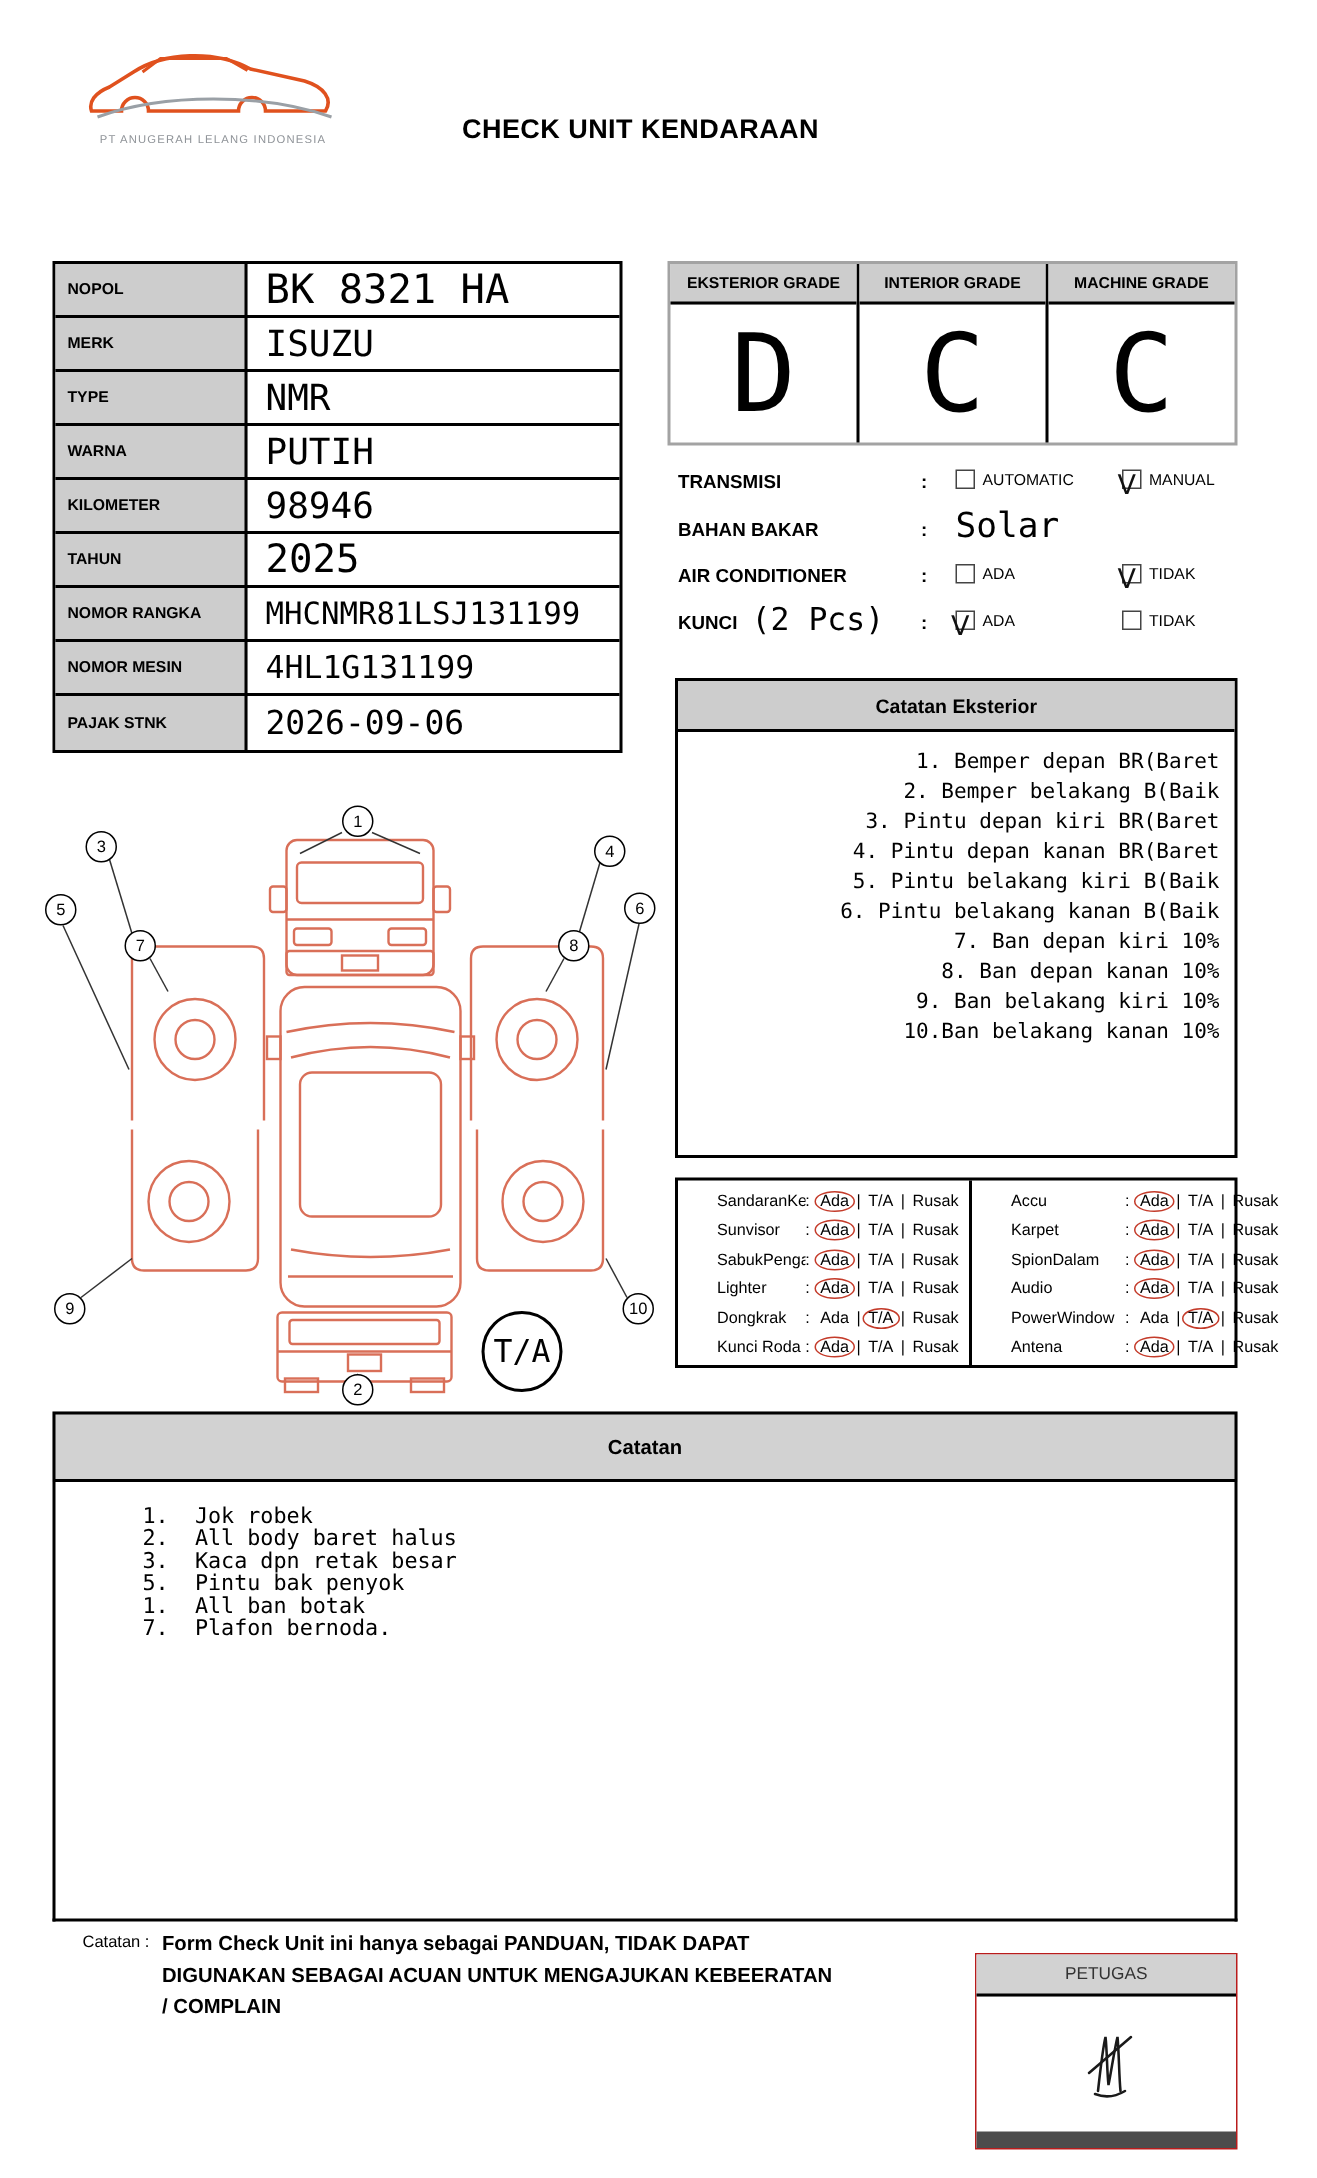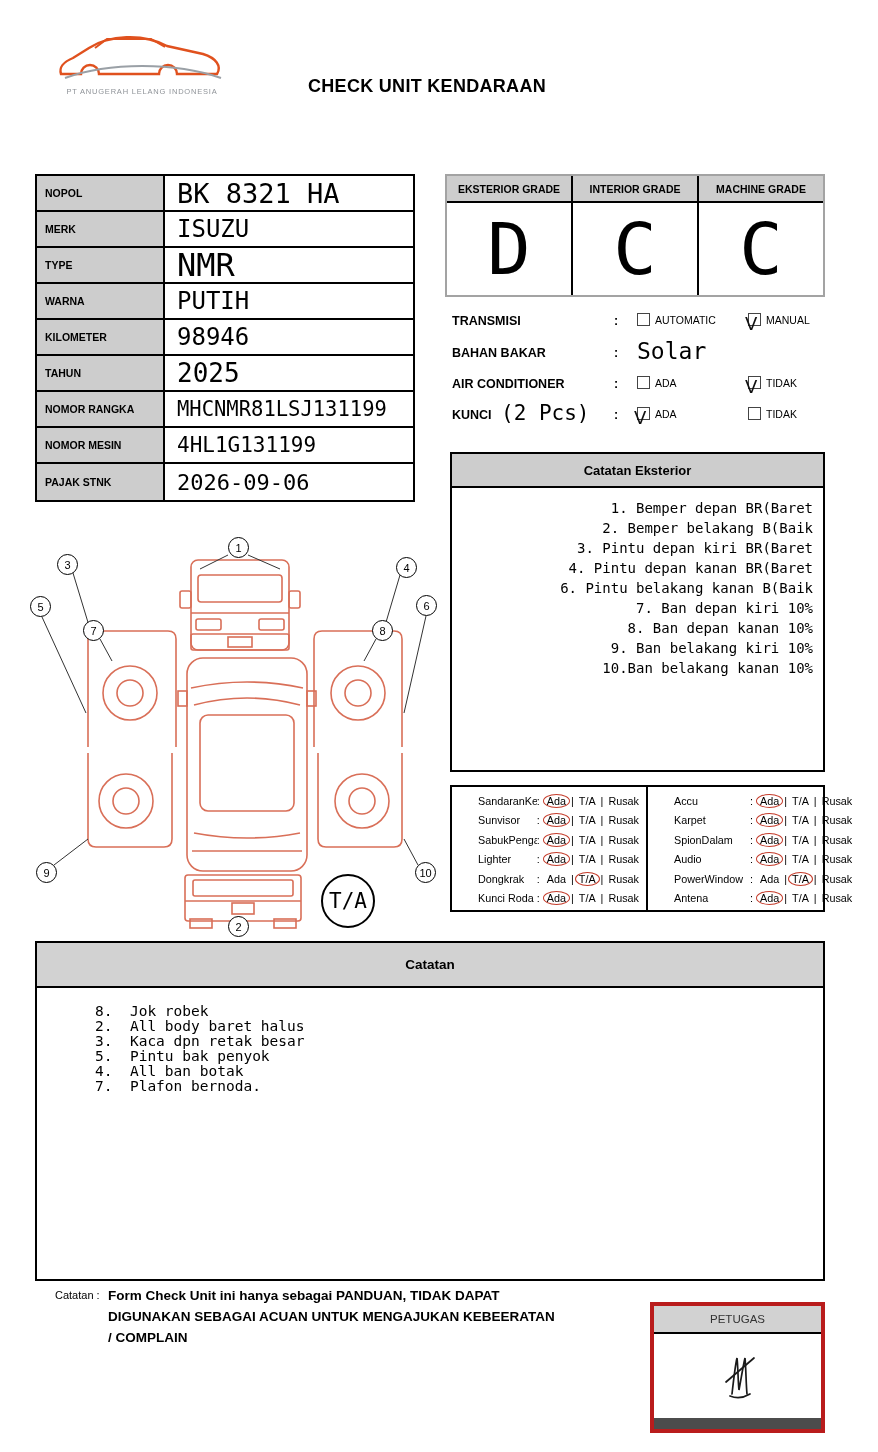--- a/index.html
+++ b/index.html
@@ -26,21 +26,21 @@
   .vrow { display:flex; height:36px; border-bottom:2px solid #000; }
   .vrow:last-child { border-bottom:none;text-align:right; }
   .vlabel {
     width:128px; background:#cdcdcd; border-right:2px solid #000;
     font-size:10.5px; font-weight:bold; display:flex; align-items:center; padding-left:8px;
   }
   .vvalue {
     flex:1; display:flex; align-items:center; padding-left:12px;
     font-family:"DejaVu Sans Mono", monospace; white-space:nowrap; overflow:hidden;
   }
-  .vv0{font-size:27px}.vv1{font-size:24px}.vv2{font-size:32px}.vv3{font-size:24px}
+  .vv0{font-size:27px}.vv1{font-size:24px}.vv2{font-size:24px}.vv3{font-size:24px}
   .vv4{font-size:24px}.vv5{font-size:26px}.vv6{font-size:20.5px}.vv7{font-size:21px}.vv8{font-size:22px}
 
   
   .gtable { left:445px; top:174px; width:380px; display:flex; border:2px solid #a3a3a3; }
   .gcol { flex:1; border-right:2px solid #000; }
   .gcol:last-child { border-right:none; }
   .ghead {
     height:27px; background:#cdcdcd; border-bottom:2px solid #000;
     font-size:10.5px; font-weight:600; display:flex; align-items:center; justify-content:center;
   }
@@ -94,21 +94,21 @@
     left:35px; top:941px; width:790px; height:47px; background:#d2d2d2; border:2px solid #000;
     display:flex; align-items:center; justify-content:center; font-size:13.5px; font-weight:bold;
   }
   .cat-body { left:35px; top:988px; width:790px; height:293px; border:2px solid #000; border-top:none; }
   .cat-list { padding:16px 0 0 58px; font-family:"DejaVu Sans Mono",monospace; font-size:14.5px; line-height:15px; }
   .cat-item { white-space:pre; }
 
   
   .foot-label { left:55px; top:1289px; font-size:11px; }
   .foot-text { left:108px; top:1285px; width:450px; font-size:13.5px; font-weight:bold; line-height:21px; }
-  .petugas-box { left:650px; top:1302px; width:175px; height:131px; border:4px solid #b91c1c; display:flex; flex-direction:column; }
+  .petugas-box { left:650px; top:1302px; width:175px; height:131px; border:1px solid #b91c1c; display:flex; flex-direction:column; }
   .petugas-head {
     height:28px; background:#d2d2d2; border-bottom:2px solid #000;
     display:flex; align-items:center; justify-content:center; font-size:11.5px; color:#333;
   }
   .petugas-body { flex:1; display:flex; align-items:center; justify-content:center; }
   .petugas-strip { height:11px; background:#4c4c4c; }
 
   
   .diagram { left:28px; top:533px; width:410px; height:405px; }
   .callout {
@@ -242,20 +242,21 @@
     </span>
   </div>
 
   <div class="abs cex-box">
     <div class="cex-head">Catatan Eksterior</div>
     <div class="cex-list">
       <div class="cex-item">1. Bemper depan BR(Baret</div>
       <div class="cex-item">2. Bemper belakang B(Baik</div>
       <div class="cex-item">3. Pintu depan kiri BR(Baret</div>
       <div class="cex-item">4. Pintu depan kanan BR(Baret</div>
+      <div class="cex-item">5. Pintu belakang kiri B(Baik</div>
       <div class="cex-item">6. Pintu belakang kanan B(Baik</div>
       <div class="cex-item">7. Ban depan kiri 10%</div>
       <div class="cex-item">8. Ban depan kanan 10%</div>
       <div class="cex-item">9. Ban belakang kiri 10%</div>
       <div class="cex-item">10.Ban belakang kanan 10%</div>
     </div>
   </div>
 
   <div class="abs diagram">
     <svg width="410" height="405" viewBox="0 0 410 405">
@@ -439,25 +440,25 @@
           <span class="opt opt-ta">T/A</span>
           <span class="chk-sep">|</span>
           <span class="opt opt-rusak">Rusak</span>
       </div>
     </div>
   </div>
 
   <div class="abs cat-head">Catatan</div>
   <div class="abs cat-body">
     <div class="cat-list">
-      <div class="cat-item">8.  Jok robek</div>
+      <div class="cat-item">1.  Jok robek</div>
       <div class="cat-item">2.  All body baret halus</div>
       <div class="cat-item">3.  Kaca dpn retak besar</div>
       <div class="cat-item">5.  Pintu bak penyok</div>
-      <div class="cat-item">4.  All ban botak</div>
+      <div class="cat-item">1.  All ban botak</div>
       <div class="cat-item">7.  Plafon bernoda.</div>
     </div>
   </div>
 
   <div class="abs foot-label">Catatan :</div>
   <div class="abs foot-text">Form Check Unit ini hanya sebagai PANDUAN, TIDAK DAPAT DIGUNAKAN SEBAGAI ACUAN UNTUK MENGAJUKAN KEBEERATAN / COMPLAIN</div>
 
   <div class="abs petugas-box">
     <div class="petugas-head">PETUGAS</div>
     <div class="petugas-body">

